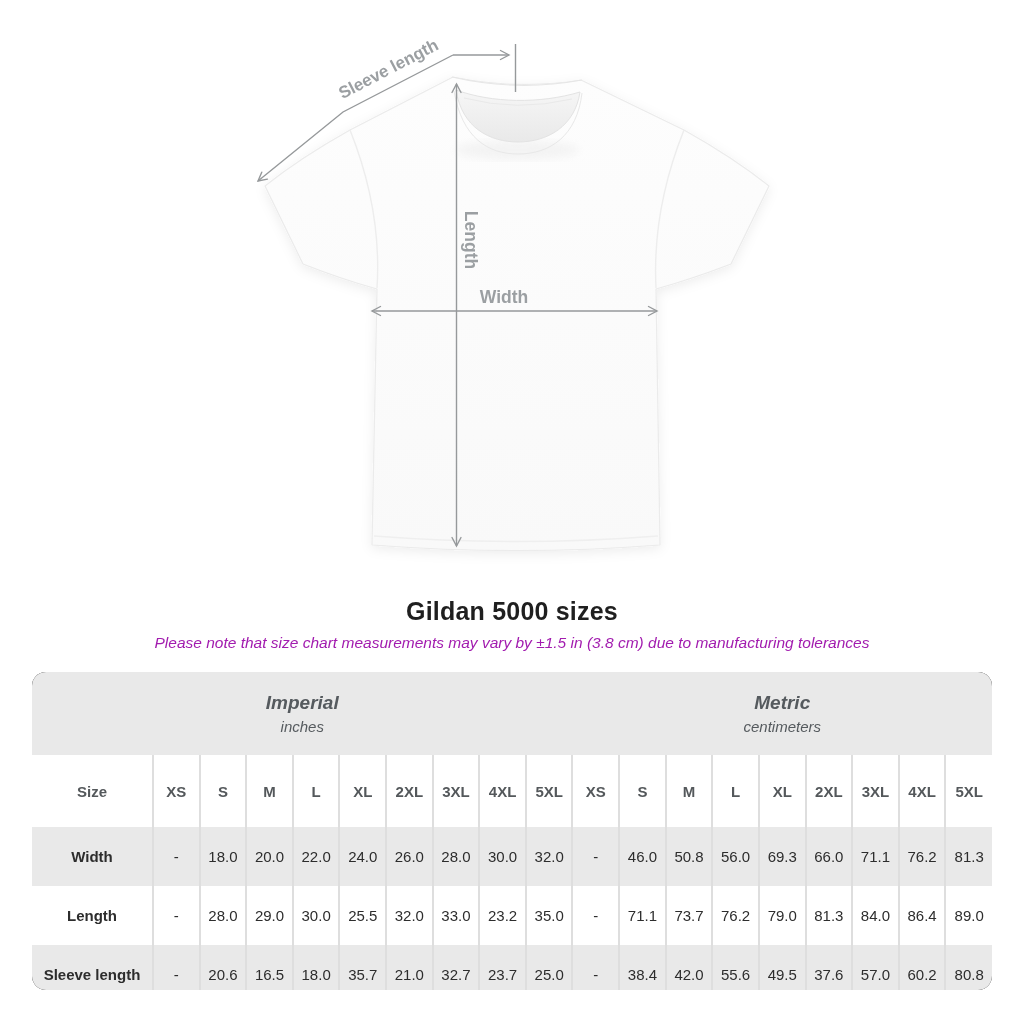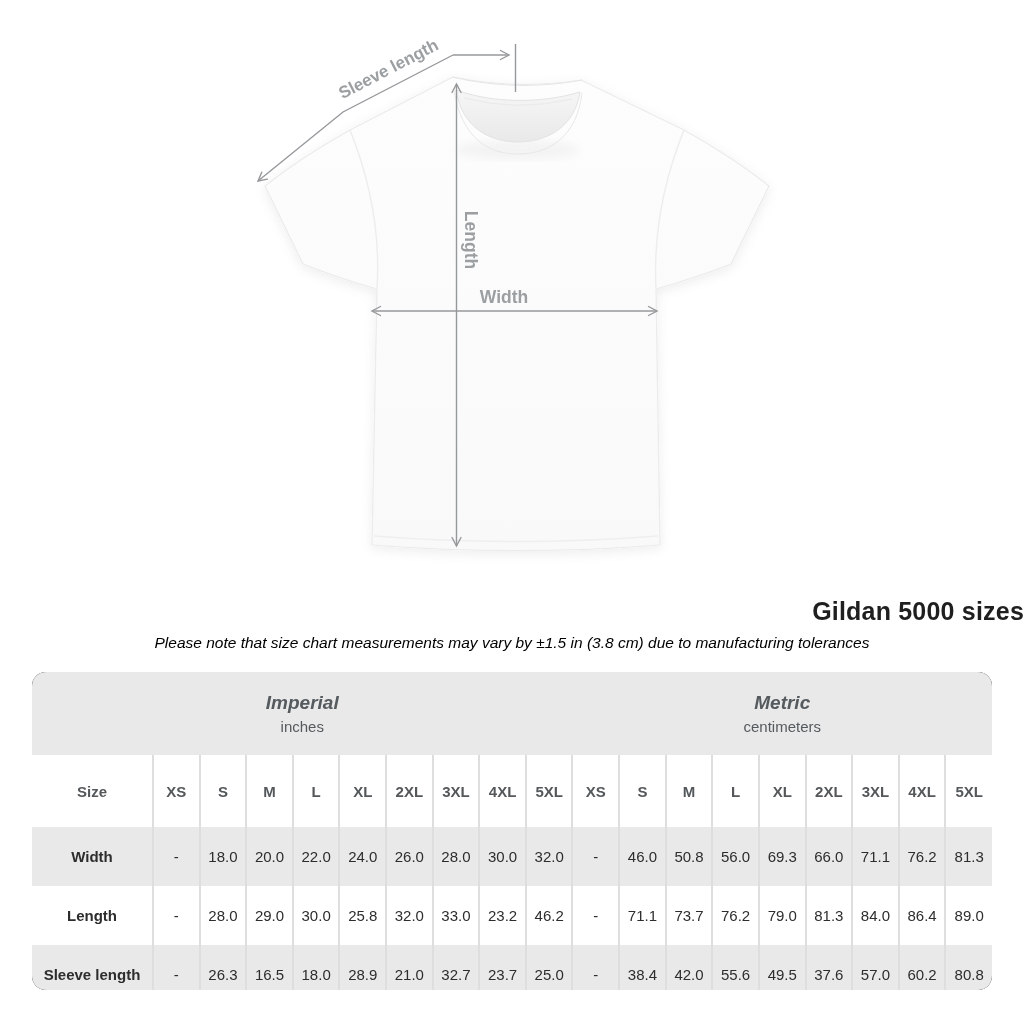--- a/index.html
+++ b/index.html
@@ -1,30 +1,30 @@
 <!DOCTYPE html>
 <html><head>
 <meta charset="utf-8">
 <style>
   html,body{margin:0;padding:0;background:#fff;}
   .page{position:relative;width:1024px;height:1024px;background:#ffffff;overflow:hidden;
         font-family:"Liberation Sans",sans-serif;}
   .diagram{position:absolute;left:0;top:0;width:1024px;height:592px;}
-  .page-title{position:absolute;left:0;top:597px;width:1024px;text-align:right;
+  .page-title{position:absolute;left:0;top:597px;width:1024px;text-align:center;
         font-size:25px;font-weight:bold;color:#1f1f1f;letter-spacing:.2px;}
   .tolerance-note{position:absolute;left:0;top:634px;width:1024px;text-align:center;
-        font-size:15.5px;font-style:italic;color:#000000;}
+        font-size:15.5px;font-style:italic;color:#a21caf;}
   .chart-wrap{position:absolute;left:32px;top:672px;width:960px;height:318px;
         border-radius:14px;overflow:hidden;background:#000000;}
   table.size-chart{width:100%;height:100%;border-collapse:collapse;table-layout:fixed;}
   table.size-chart td,table.size-chart th{padding:0;text-align:center;vertical-align:middle;}
   tr.unit-row{height:83px;}
   tr.unit-row td{background:#e9e9e9;}
   .unit-label{font-size:19px;font-weight:bold;font-style:italic;color:#555a5e;line-height:1.2;}
-  .unit-sub{font-size:15px;color:#555a5e;margin-top:3px;}
+  .unit-sub{font-size:15px;font-style:italic;color:#555a5e;margin-top:3px;}
   tr.head-row{height:72px;}
   tr.head-row th{background:#ffffff;font-size:15px;font-weight:bold;color:#54585b;}
   tr.data-row{height:59px;}
   tr.data-row td{font-size:15px;color:#2d2d2d;}
   tr.row-gray td{background:#e9e9e9;}
   tr.row-white td{background:#ffffff;}
   td.row-label,th.row-label{font-size:15.5px;font-weight:bold;color:#54585b;}
   .sep{border-left:2px solid #dedede;}
 </style>
 </head>
@@ -182,43 +182,43 @@
           <td class="sep">76.2</td>
           <td class="sep">81.3</td>
         </tr>
 
         <tr class="data-row row-white">
           <td class="row-label">Length</td>
           <td class="sep">-</td>
           <td class="sep">28.0</td>
           <td class="sep">29.0</td>
           <td class="sep">30.0</td>
-          <td class="sep">25.8</td>
+          <td class="sep">25.5</td>
           <td class="sep">32.0</td>
           <td class="sep">33.0</td>
           <td class="sep">23.2</td>
-          <td class="sep">46.2</td>
+          <td class="sep">35.0</td>
           <td class="sep">-</td>
           <td class="sep">71.1</td>
           <td class="sep">73.7</td>
           <td class="sep">76.2</td>
           <td class="sep">79.0</td>
           <td class="sep">81.3</td>
           <td class="sep">84.0</td>
           <td class="sep">86.4</td>
           <td class="sep">89.0</td>
         </tr>
 
         <tr class="data-row row-gray">
           <td class="row-label">Sleeve length</td>
           <td class="sep">-</td>
-          <td class="sep">26.3</td>
+          <td class="sep">20.6</td>
           <td class="sep">16.5</td>
           <td class="sep">18.0</td>
-          <td class="sep">28.9</td>
+          <td class="sep">35.7</td>
           <td class="sep">21.0</td>
           <td class="sep">32.7</td>
           <td class="sep">23.7</td>
           <td class="sep">25.0</td>
           <td class="sep">-</td>
           <td class="sep">38.4</td>
           <td class="sep">42.0</td>
           <td class="sep">55.6</td>
           <td class="sep">49.5</td>
           <td class="sep">37.6</td>

